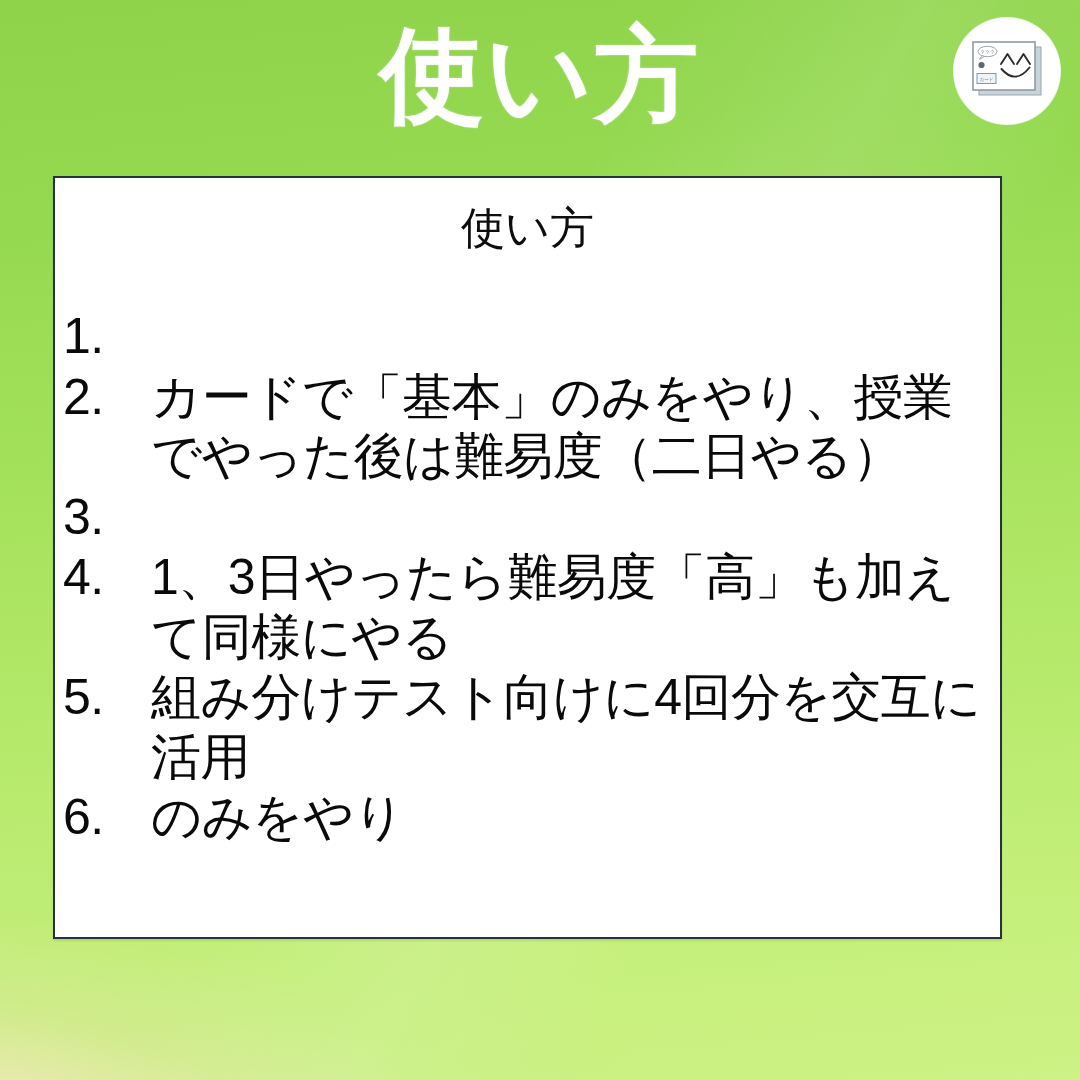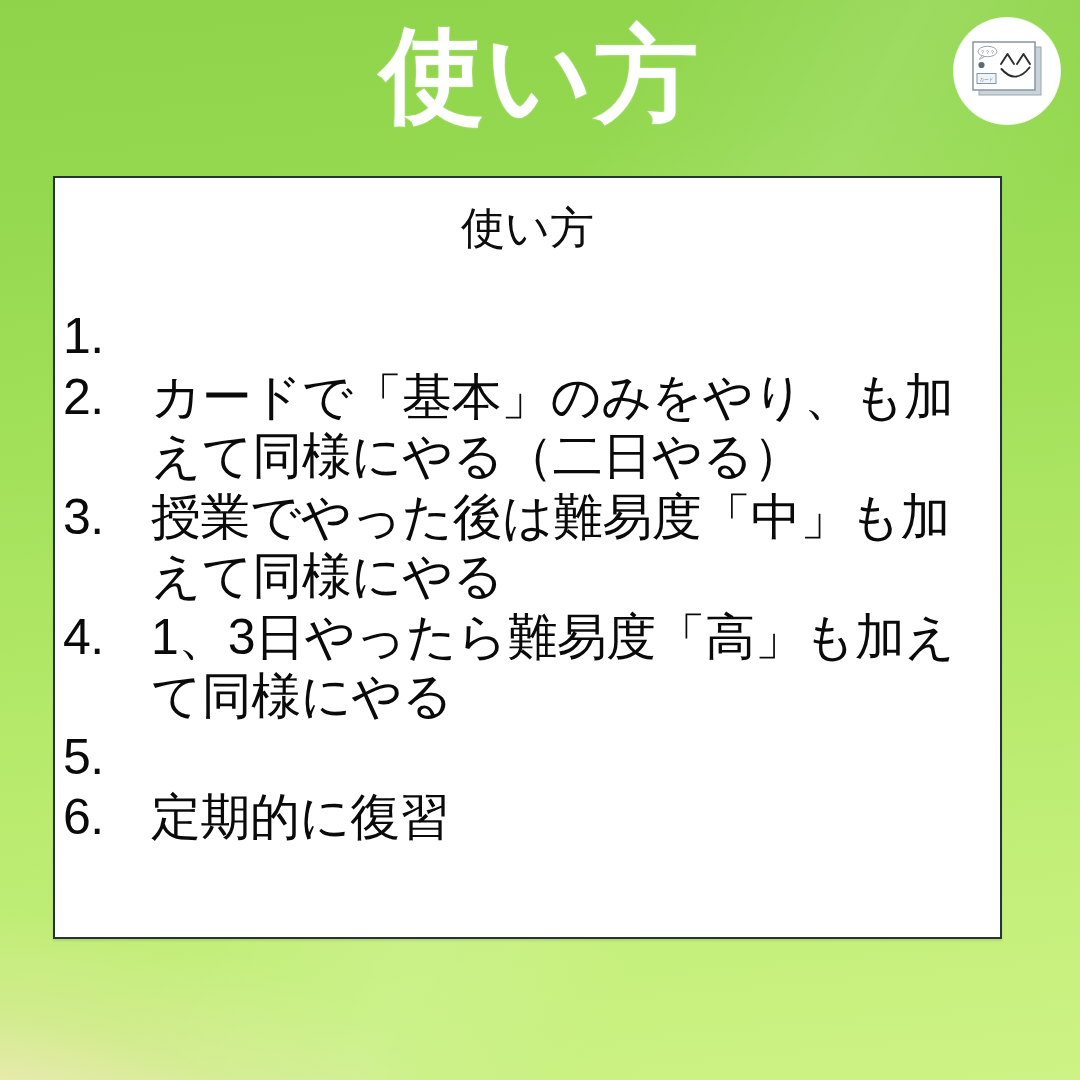--- a/index.html
+++ b/index.html
@@ -163,37 +163,37 @@
     <div id="card-heading">使い方</div>
 
     <ol id="steps">
 
       <li class="step">
         <span class="step-num">1.</span>
       </li>
 
       <li class="step">
         <span class="step-num">2.</span>
-        <span class="step-text">カードで「基本」のみをやり、も加えて同様にやる（二日やる）</span>
+        <span class="step-text">カードで「基本」のみをやり、授業でやった後は難易度（二日やる）</span>
       </li>
 
       <li class="step">
         <span class="step-num">3.</span>
-        <span class="step-text">授業でやった後は難易度「中」も加えて同様にやる</span>
       </li>
 
       <li class="step">
         <span class="step-num">4.</span>
         <span class="step-text">1、3日やったら難易度「高」も加えて同様にやる</span>
       </li>
 
       <li class="step">
         <span class="step-num">5.</span>
+        <span class="step-text">組み分けテスト向けに4回分を交互に活用</span>
       </li>
 
       <li class="step">
         <span class="step-num">6.</span>
-        <span class="step-text">定期的に復習</span>
+        <span class="step-text">のみをやり</span>
       </li>
 
     </ol>
   </div>
 </div>
 
 </body></html>

